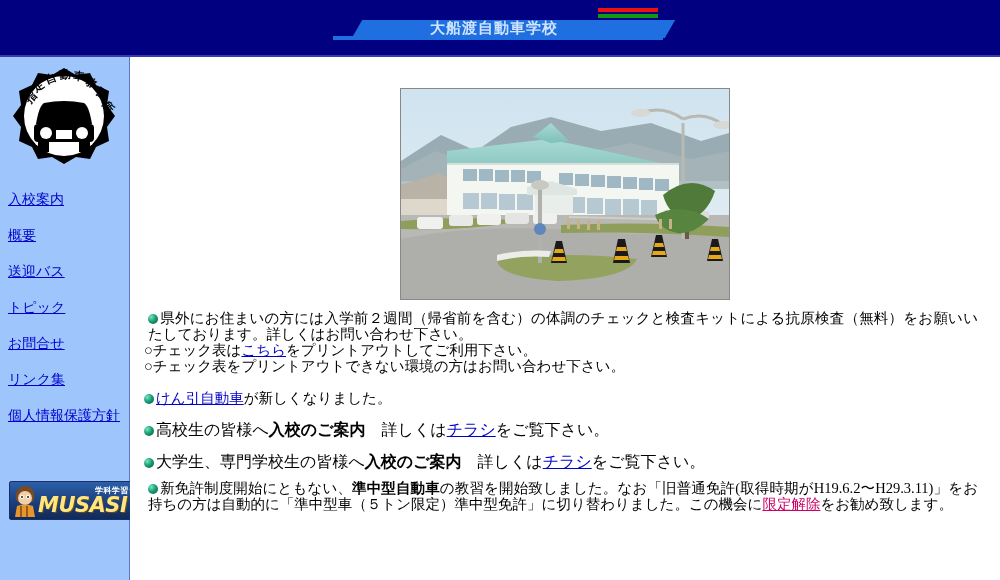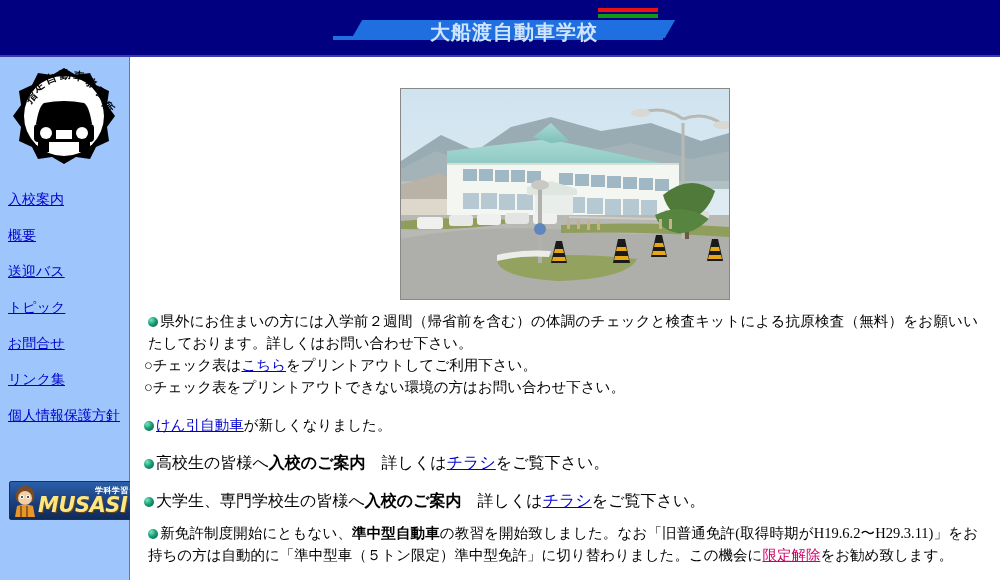--- a/index.html
+++ b/index.html
@@ -20,21 +20,21 @@
     position:absolute;left:357px;top:20px;width:240px;height:18px;
     background:#1f6fe0;transform:skewX(-30deg);
   }
   .hdr-par2{
     position:absolute;left:560px;top:20px;width:110px;height:18px;
     background:#1f6fe0;transform:skewX(-30deg);
   }
   .hdr-title{
     position:absolute;left:430px;top:19px;width:200px;
     font-family:"DejaVu Sans","Liberation Sans",sans-serif;
-    font-size:20px;font-weight:bold;color:#cfe4ff;letter-spacing:1px;
+    font-size:15px;font-weight:bold;color:#cfe4ff;letter-spacing:1px;
     z-index:5;white-space:nowrap;
   }
   .stripes{position:absolute;left:598px;top:8px;width:60px;}
   .stripe{height:4px;margin-bottom:2px;}
   .s-red{background:#ee1111;}
   .s-green{background:#119911;}
   .s-blue{background:#1f6fe0;}
   .hdr-rule{position:absolute;left:0;top:55px;width:1000px;height:2px;background:#3a3ab0;}
 
   
@@ -87,21 +87,21 @@
 
   
   .photo-box{
     width:328px;height:210px;margin:31px auto 0 auto;
     border:1px solid #888;position:relative;overflow:hidden;background:#cfe0ea;
   }
 
   
   .body-text{
     padding:10px 18px 0 14px;
-    font-size:14.5px;line-height:22px;
+    font-size:14.5px;line-height:16px;
   }
   .ctr{text-align:left;}
   .just{text-align:justify;}
   .lnk{color:#0000cc;text-decoration:underline;cursor:pointer;}
   .bold{font-weight:bold;}
   .red{color:#cc0066;text-decoration:underline;cursor:pointer;}
   .ball{
     display:inline-block;width:10px;height:10px;border-radius:50%;
     background:radial-gradient(circle at 32% 30%,#7fe3c0 0%,#19a07a 45%,#04543c 100%);
     margin-right:2px;vertical-align:-1px;

